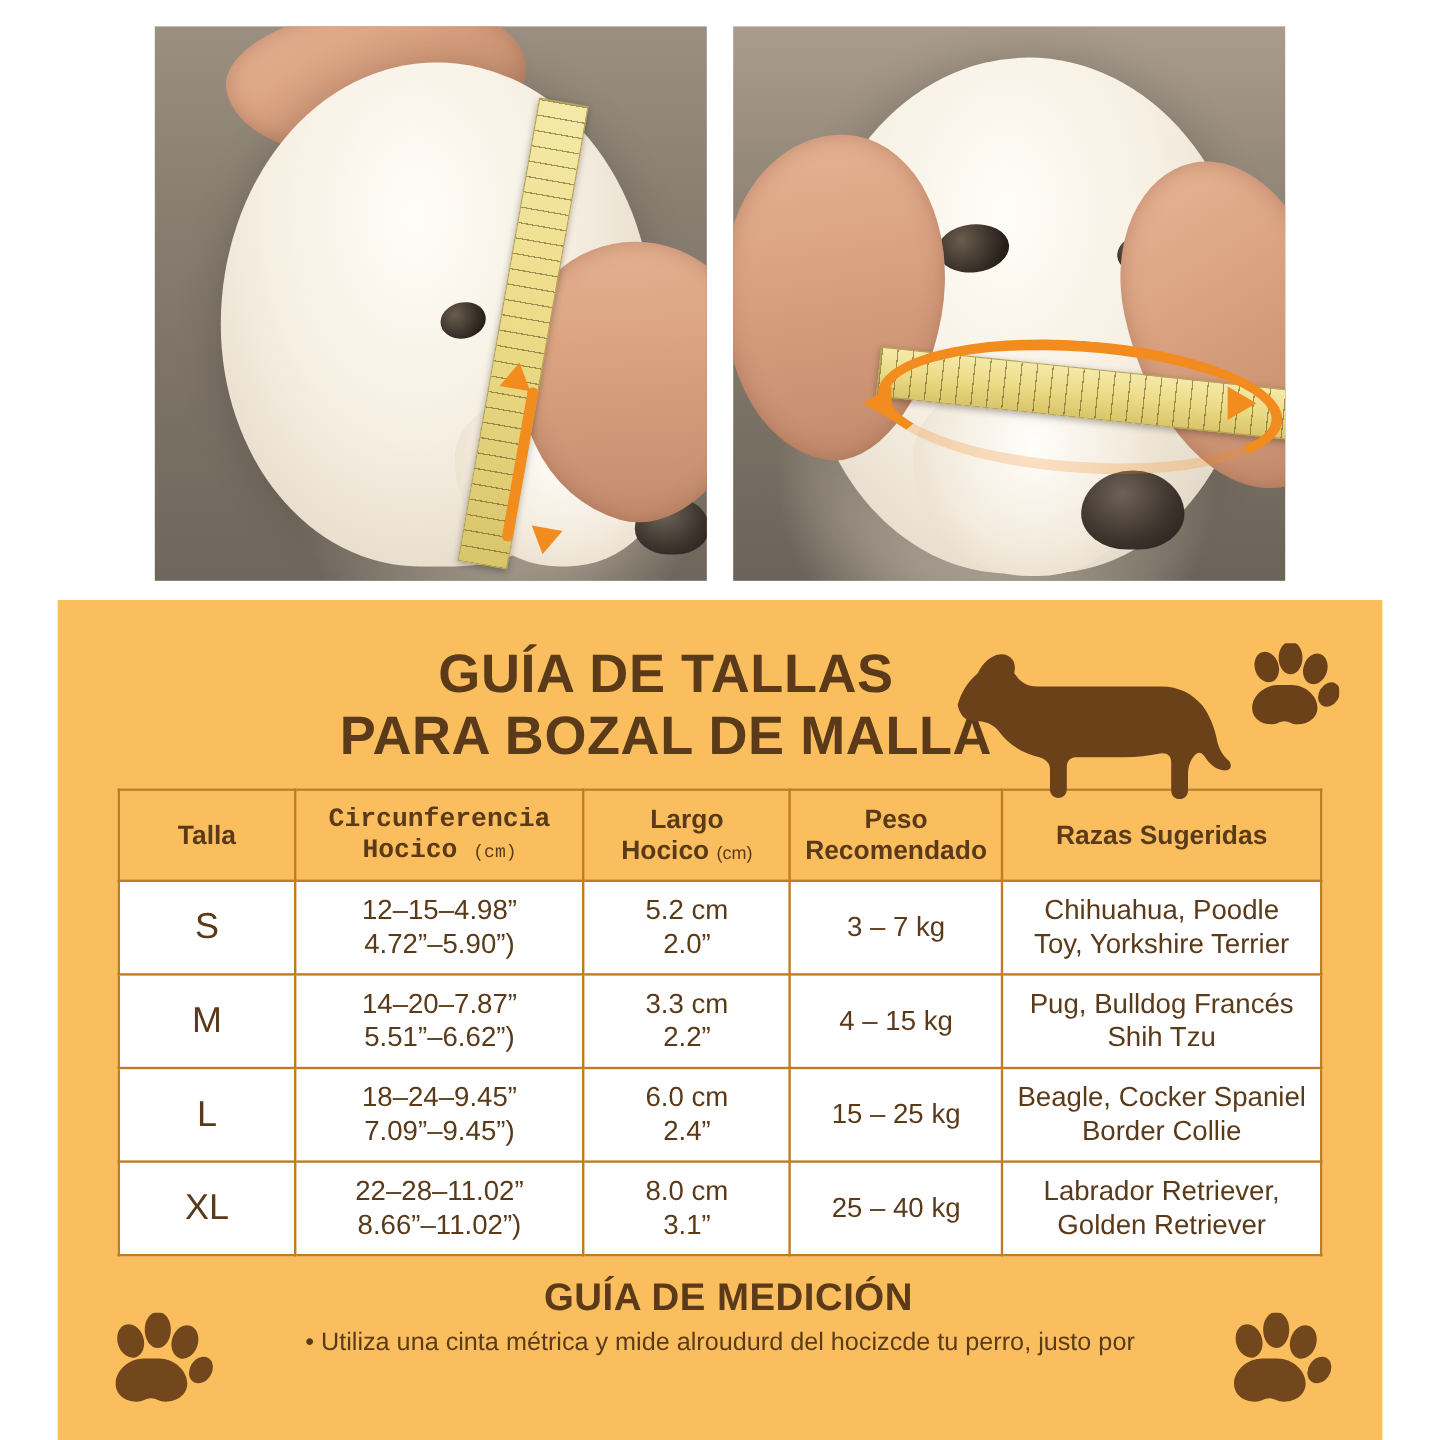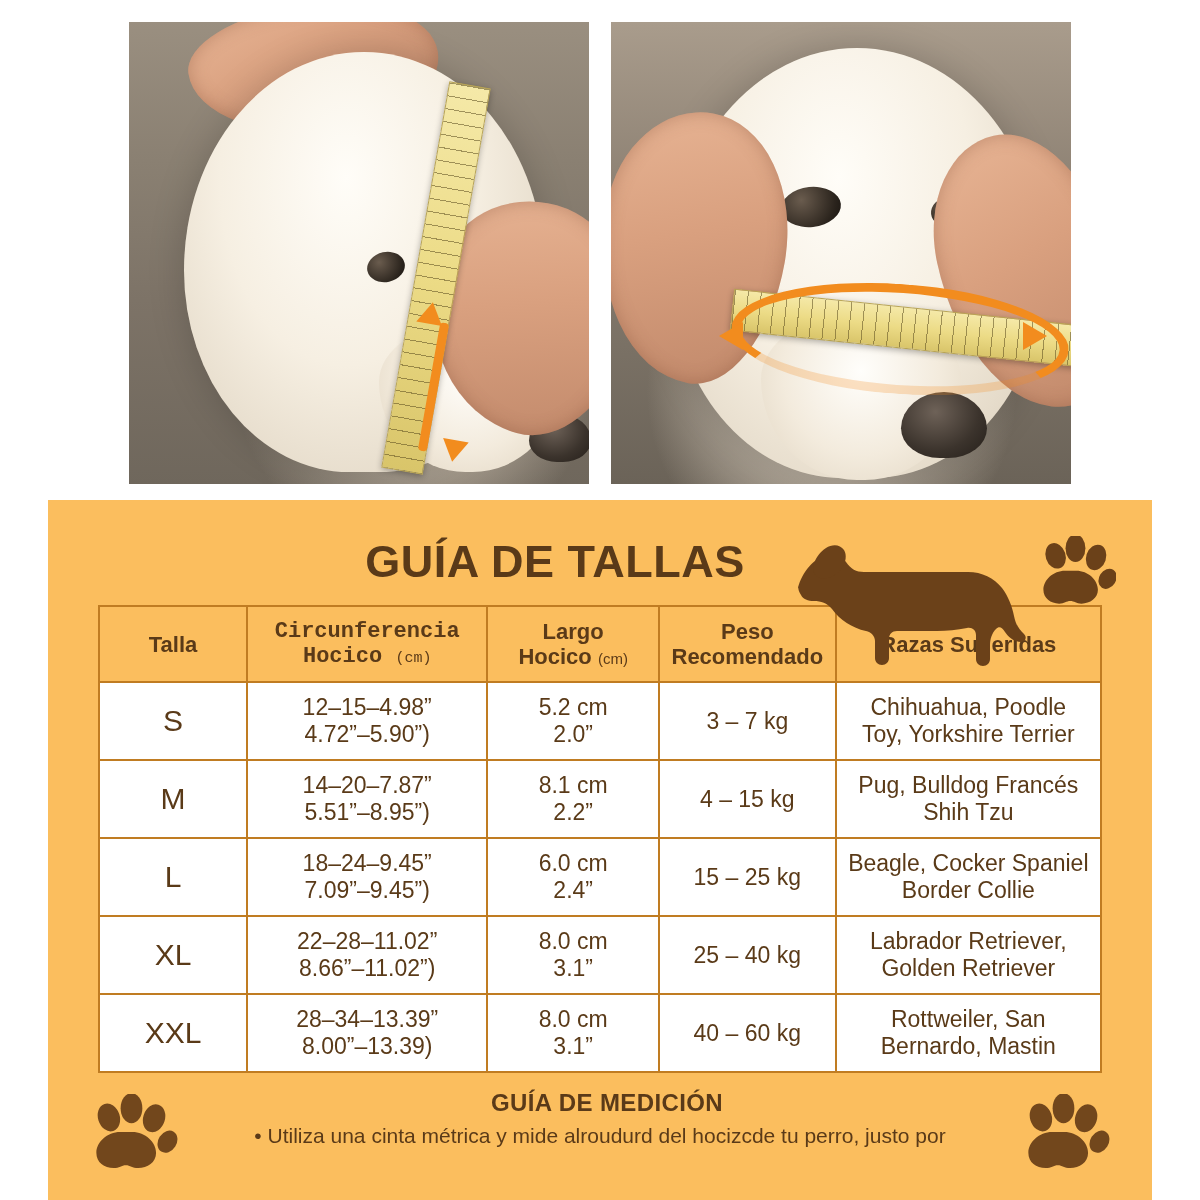--- a/index.html
+++ b/index.html
@@ -246,21 +246,21 @@
   .col-circ { width: 235px; font-family: Liberation Mono, monospace; }
   .col-largo { width: 175px; }
   .col-peso { width: 165px; }
   .col-razas { width: 279px; }
 
   .guide {
     margin-top: 16px;
     text-align: center;
   }
   .guide-title {
-    font-size: 24px;
+    font-size: 32px;
     font-weight: bold;
     color: #5a3a18;
     letter-spacing: 0.4px;
     margin-left: 14px;
   }
   .guide-lines {
     margin: 6px auto 0 auto;
     width: 830px;
     font-size: 21px;
     line-height: 1.28;
@@ -304,20 +304,21 @@
       <div class="loop"></div>
       <div class="arrow-head arr-head-left"></div>
       <div class="arrow-head arr-head-right"></div>
     </div>
   </div>
 
   <div class="panel">
 
     <div class="panel-title">
       <span>GUÍA DE TALLAS</span>
+      <span class="l2">PARA BOZAL DE MALLA</span>
     </div>
 
     <svg class="dog-silhouette" viewBox="0 0 250 130">
       <path fill="currentColor" d="M16 52c4-16 16-30 30-34 8-2 14 2 18 8 5 7 10 10 18 10h104c14 0 26 6 34 16 6 8 10 18 12 28 2 10 6 14 10 18 3 3 2 8-3 8-6 0-12-4-16-10-3-5-6-6-9-3-4 4-6 10-6 16v14c0 4-3 7-7 7s-7-3-7-7V99c0-5-4-8-9-7-10 2-20 3-30 3h-40c-5 0-8 3-8 8v19c0 4-3 7-7 7s-7-3-7-7v-17c0-5-4-9-9-10-14-3-26-11-34-22-5-6-11-8-18-8-6 0-11-2-13-6-2-3-3-6-3-10z"></path>
       <path fill="currentColor" d="M44 12c6-4 14-4 18 2 3 5 2 12-2 18-5 7-14 12-22 10-6-2-8-8-6-14 2-7 6-12 12-16z"></path>
     </svg>
 
     <svg class="paw-top-right" viewBox="0 0 100 110">
       <ellipse cx="22" cy="26" rx="13" ry="17" fill="currentColor" transform="rotate(-18 22 26)"></ellipse>
       <ellipse cx="48" cy="16" rx="13" ry="18" fill="currentColor"></ellipse>
@@ -365,24 +366,24 @@
           <td>3 – 7 kg</td>
           <td>
             <span>Chihuahua, Poodle</span>
             <span class="sub">Toy, Yorkshire Terrier</span>
           </td>
         </tr>
         <tr>
           <td class="size-cell">M</td>
           <td>
             <span>14–20–7.87”</span>
-            <span class="sub">5.51”–8.95”)</span>
-          </td>
-          <td>
-            <span>8.1 cm</span>
+            <span class="sub">5.51”–6.62”)</span>
+          </td>
+          <td>
+            <span>3.3 cm</span>
             <span class="sub">2.2”</span>
           </td>
           <td>4 – 15 kg</td>
           <td>
             <span>Pug, Bulldog Francés</span>
             <span class="sub">Shih Tzu</span>
           </td>
         </tr>
         <tr>
           <td class="size-cell">L</td>
@@ -407,36 +408,20 @@
             <span class="sub">8.66”–11.02”)</span>
           </td>
           <td>
             <span>8.0 cm</span>
             <span class="sub">3.1”</span>
           </td>
           <td>25 – 40 kg</td>
           <td>
             <span>Labrador Retriever,</span>
             <span class="sub">Golden Retriever</span>
-          </td>
-        </tr>
-        <tr>
-          <td class="size-cell">XXL</td>
-          <td>
-            <span>28–34–13.39”</span>
-            <span class="sub">8.00”–13.39)</span>
-          </td>
-          <td>
-            <span>8.0 cm</span>
-            <span class="sub">3.1”</span>
-          </td>
-          <td>40 – 60 kg</td>
-          <td>
-            <span>Rottweiler, San</span>
-            <span class="sub">Bernardo, Mastin</span>
           </td>
         </tr>
       </tbody>
     </table>
 
     <div class="guide">
       <div class="guide-title">GUÍA DE MEDICIÓN</div>
       <div class="guide-lines">
         <div>• Utiliza una cinta métrica y mide alroudurd del hocizcde tu perro, justo por</div>
 

